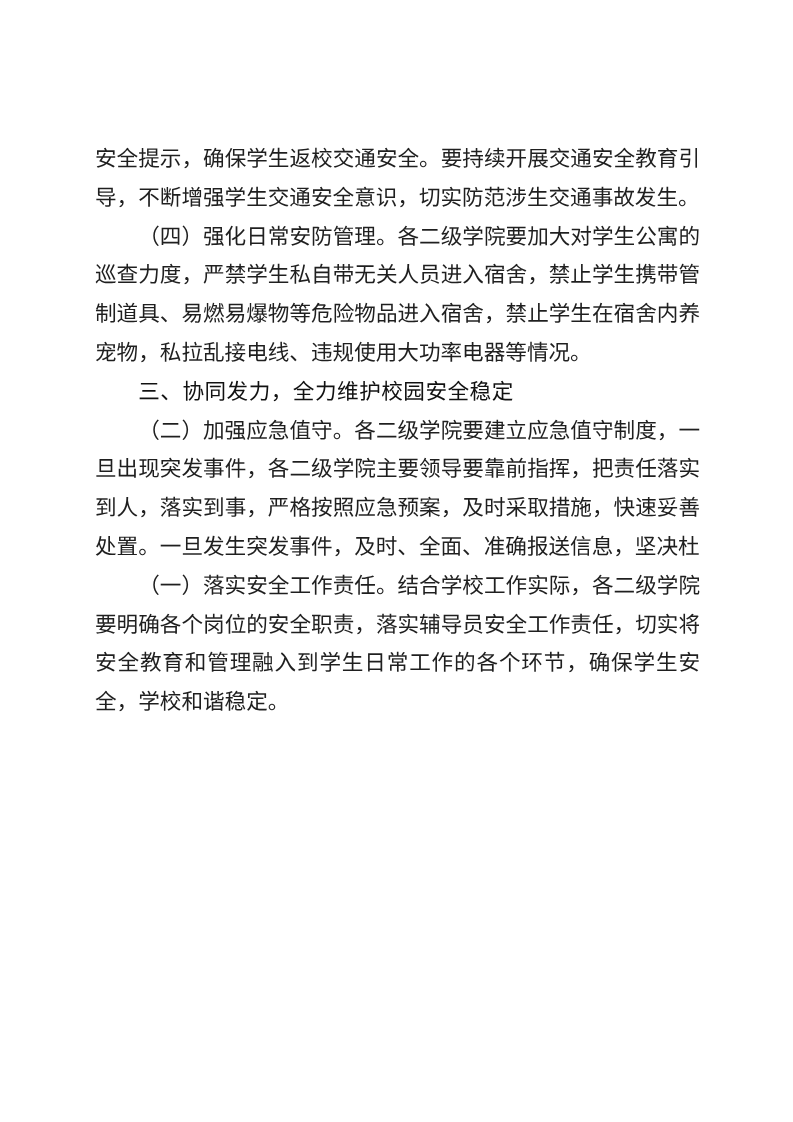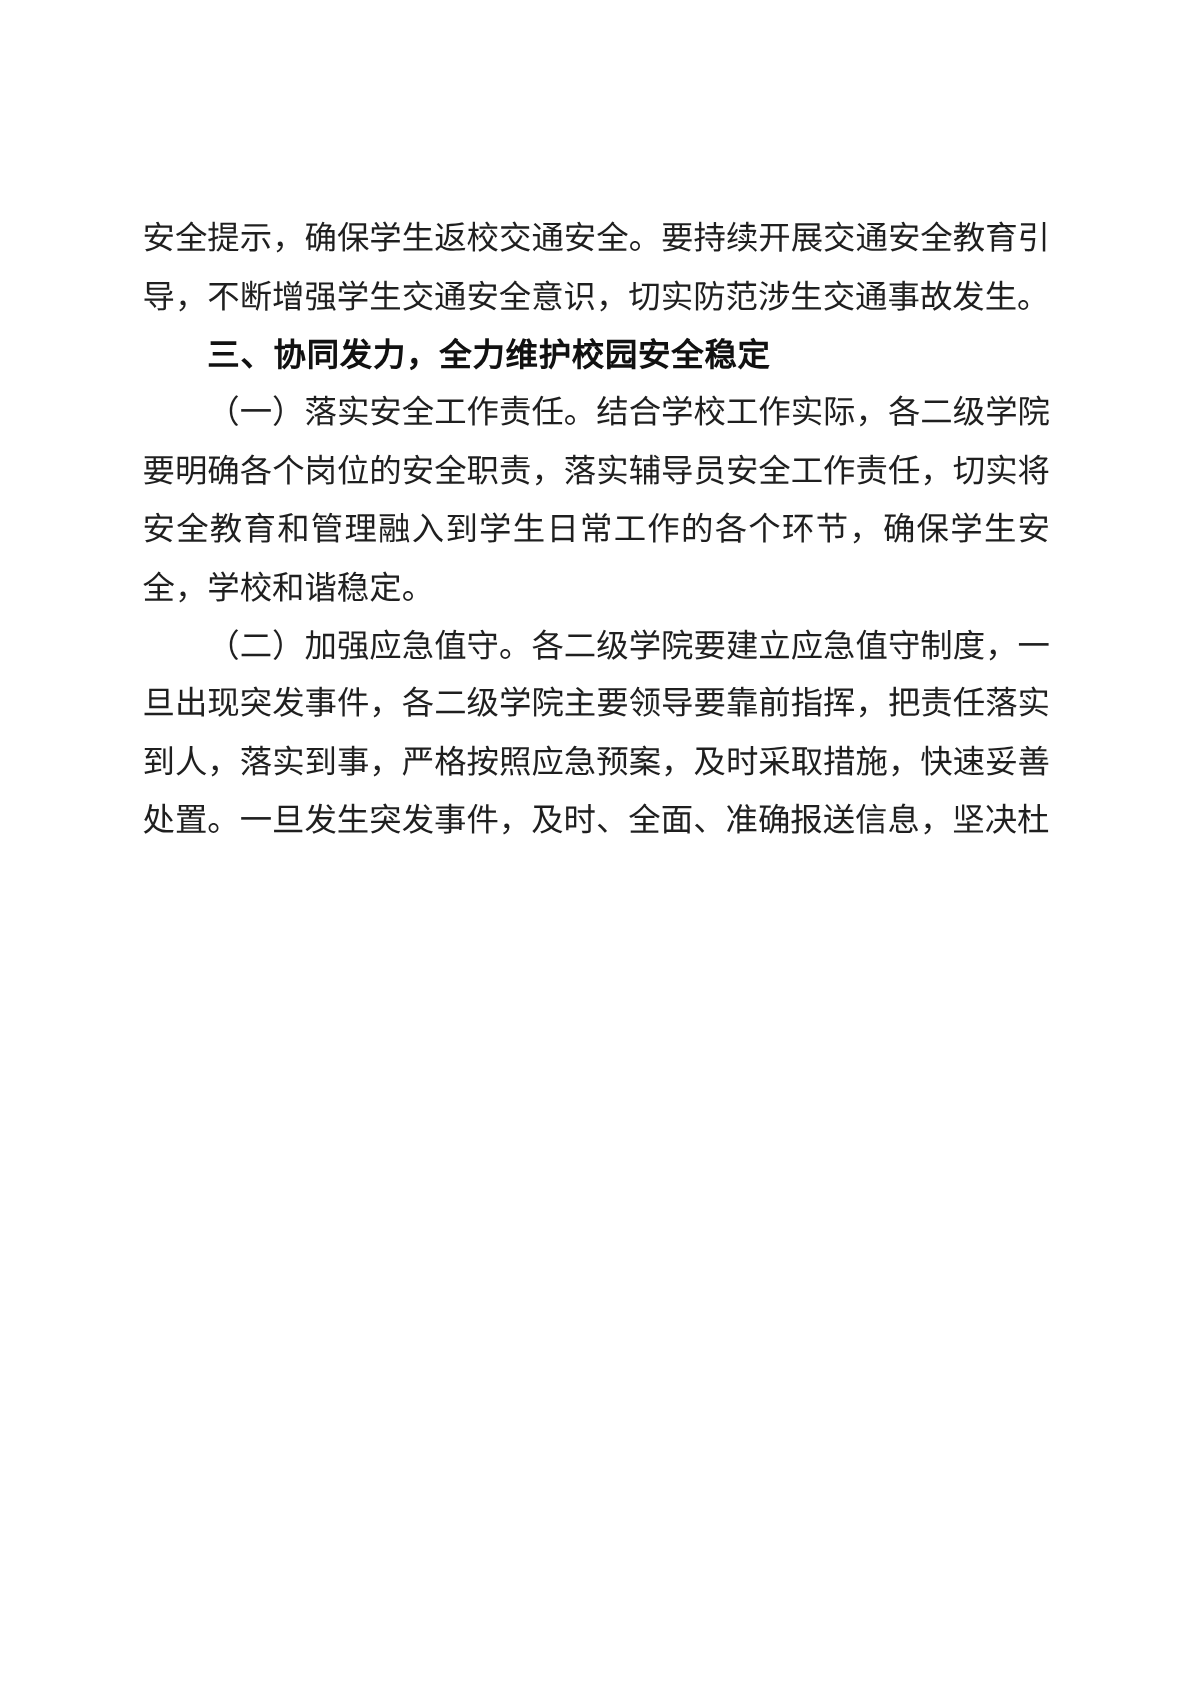--- a/index.html
+++ b/index.html
@@ -32,28 +32,29 @@
     padding: 0;
   }
   .para-indent {
     text-indent: 2em;
   }
   .para-noindent {
     text-indent: 0;
   }
   .section-heading {
     font-family: "Liberation Sans", "DejaVu Sans", sans-serif;
-    font-weight: bold;
+    font-weight: normal;
     color: #111111;
     letter-spacing: 0.5px;
   }
 </style>
 </head>
 <body>
 
 <div class="doc-page">
   <div class="doc-body">
     <p class="para-noindent">安全提示，确保学生返校交通安全。要持续开展交通安全教育引导，不断增强学生交通安全意识，切实防范涉生交通事故发生。</p>
+    <p class="para-indent">（四）强化日常安防管理。各二级学院要加大对学生公寓的巡查力度，严禁学生私自带无关人员进入宿舍，禁止学生携带管制道具、易燃易爆物等危险物品进入宿舍，禁止学生在宿舍内养宠物，私拉乱接电线、违规使用大功率电器等情况。</p>
     <p class="para-indent section-heading">三、协同发力，全力维护校园安全稳定</p>
+    <p class="para-indent">（二）加强应急值守。各二级学院要建立应急值守制度，一旦出现突发事件，各二级学院主要领导要靠前指挥，把责任落实到人，落实到事，严格按照应急预案，及时采取措施，快速妥善处置。一旦发生突发事件，及时、全面、准确报送信息，坚决杜</p>
     <p class="para-indent">（一）落实安全工作责任。结合学校工作实际，各二级学院要明确各个岗位的安全职责，落实辅导员安全工作责任，切实将安全教育和管理融入到学生日常工作的各个环节，确保学生安全，学校和谐稳定。</p>
-    <p class="para-indent">（二）加强应急值守。各二级学院要建立应急值守制度，一旦出现突发事件，各二级学院主要领导要靠前指挥，把责任落实到人，落实到事，严格按照应急预案，及时采取措施，快速妥善处置。一旦发生突发事件，及时、全面、准确报送信息，坚决杜</p>
   </div>
 </div>
 
 </body></html>

